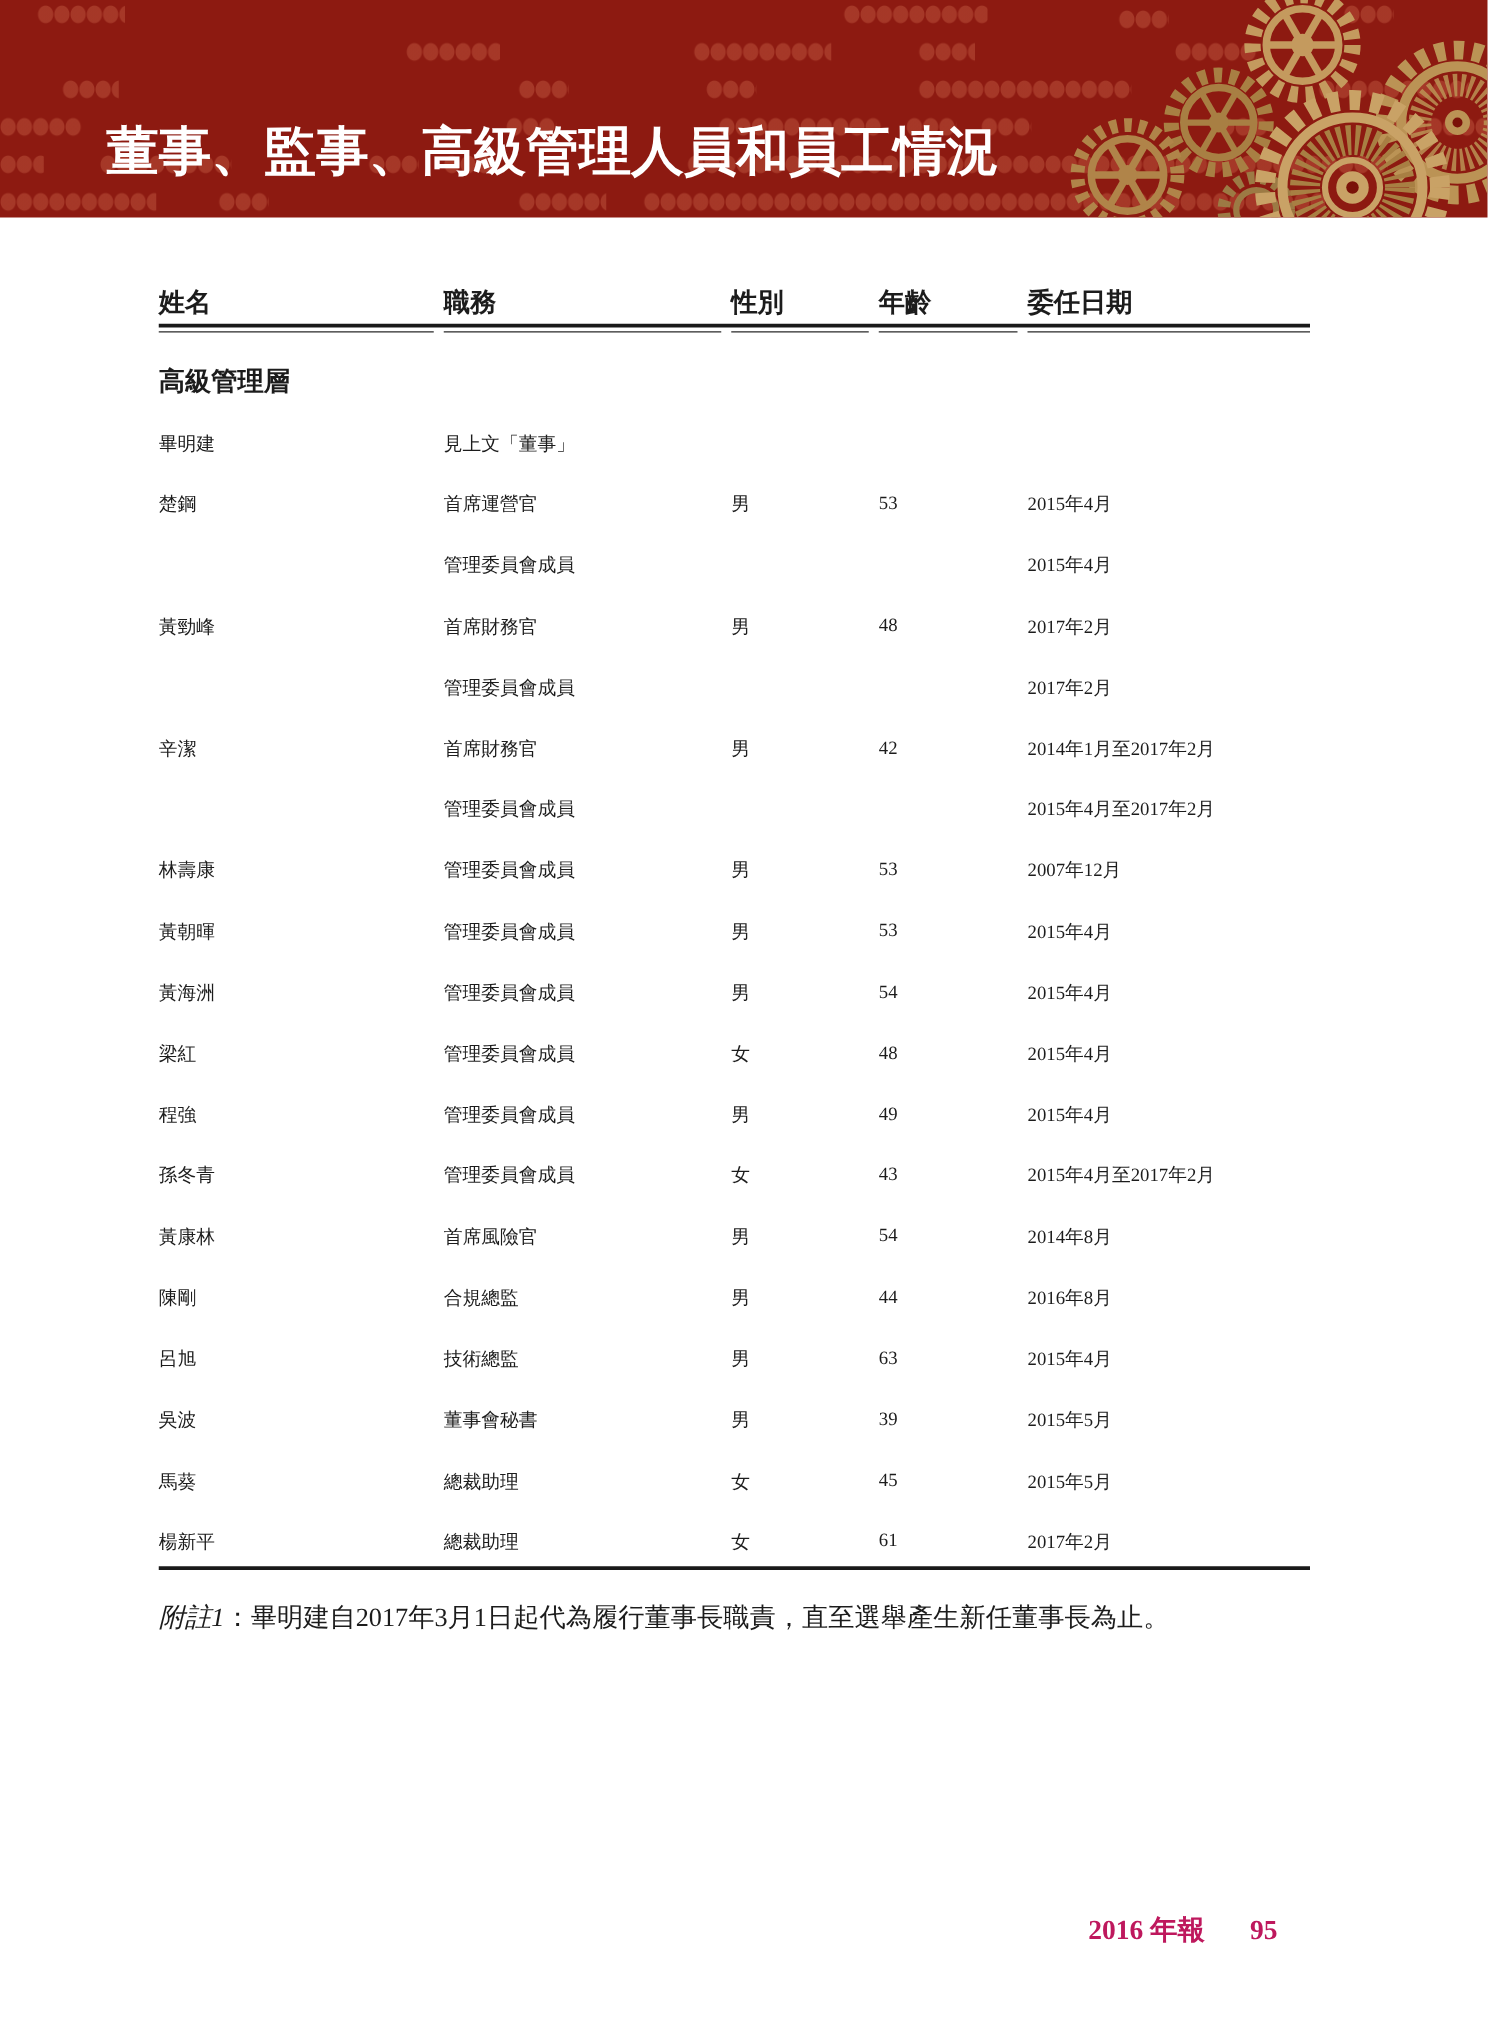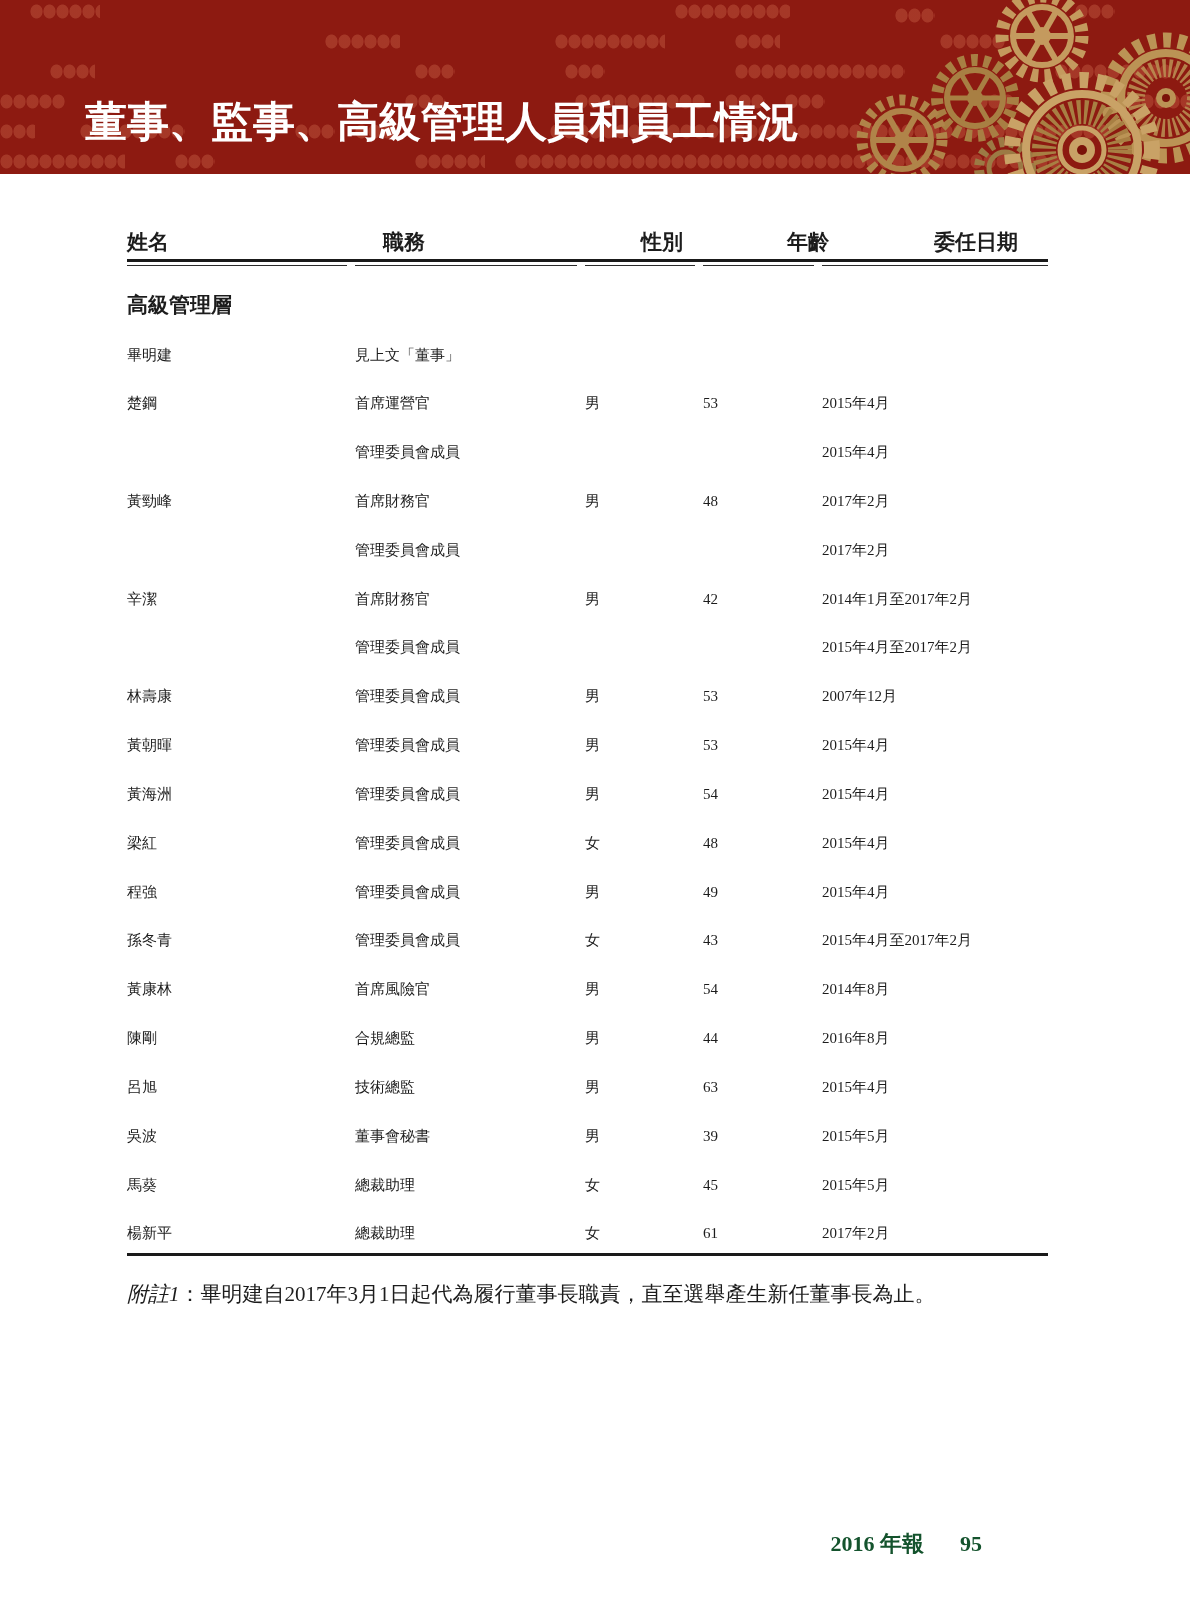--- a/index.html
+++ b/index.html
@@ -2,21 +2,21 @@
 <html><head>
 <meta charset="utf-8">
 <style>
   html,body{margin:0;padding:0;}
   body{
     width:1190px;height:1615px;background:#ffffff;
     font-family:"Liberation Serif","DejaVu Serif",serif;
     color:#1c1c1c;
     position:relative;overflow:hidden;
   }
-  .page{position:relative;width:1024px;height:1615px;}
+  .page{position:relative;width:1024px;height:1615px;padding-left:40px;}
 
   
   .banner{
     position:absolute;left:0;top:0;width:1190px;height:174px;
     background:#8d1a11;overflow:hidden;
   }
   .dots{
     position:absolute;height:15px;
     background-image:radial-gradient(ellipse at center, rgba(190,85,62,.5) 0 62%, rgba(190,85,62,0) 70%);
     background-size:13px 15px;background-repeat:repeat-x;
@@ -25,21 +25,21 @@
     position:absolute;left:85px;top:99px;
     font-size:42px;line-height:46px;font-weight:bold;color:#ffffff;
     white-space:nowrap;z-index:3;
   }
   .gears{position:absolute;right:0;bottom:0;z-index:2;}
 
   
   .thead{
     position:absolute;left:127px;top:226px;width:921px;height:30px;
     display:grid;grid-template-columns:228px 230px 118px 119px 226px;
-    align-items:end;font-weight:bold;font-size:21px;gap:28px;
+    align-items:end;font-weight:bold;font-size:21px;
   }
   .rule-heavy{position:absolute;left:127px;width:921px;height:3px;background:#1a1a1a;}
   .rule-top{top:259px;}
   .rule-bottom{top:1253px;}
   .rule-thin-seg{position:absolute;height:1px;background:#2a2a2a;top:265px;}
   .seg-a{left:127px;width:220px;}
   .seg-b{left:355px;width:222px;}
   .seg-c{left:585px;width:110px;}
   .seg-d{left:703px;width:111px;}
   .seg-e{left:822px;width:226px;}
@@ -58,21 +58,21 @@
   .cell{white-space:nowrap;}
 
   
   .note1{position:absolute;left:127px;top:1282px;font-size:21px;line-height:24px;white-space:nowrap;}
   .note1 .lbl{font-style:italic;}
   .note2{position:absolute;left:127px;top:1345px;font-size:22px;line-height:25px;white-space:nowrap;}
 
   
   .footer{
     position:absolute;right:42px;top:1532px;
-    color:#14532d;font-weight:bold;font-size:22px;line-height:24px;
+    color:#be185d;font-weight:bold;font-size:22px;line-height:24px;
     white-space:nowrap;text-align:right;
   }
   .footer .pageno{margin-left:36px;}
 </style>
 </head>
 <body>
 
 <div class="page">
 
   <div class="banner">

